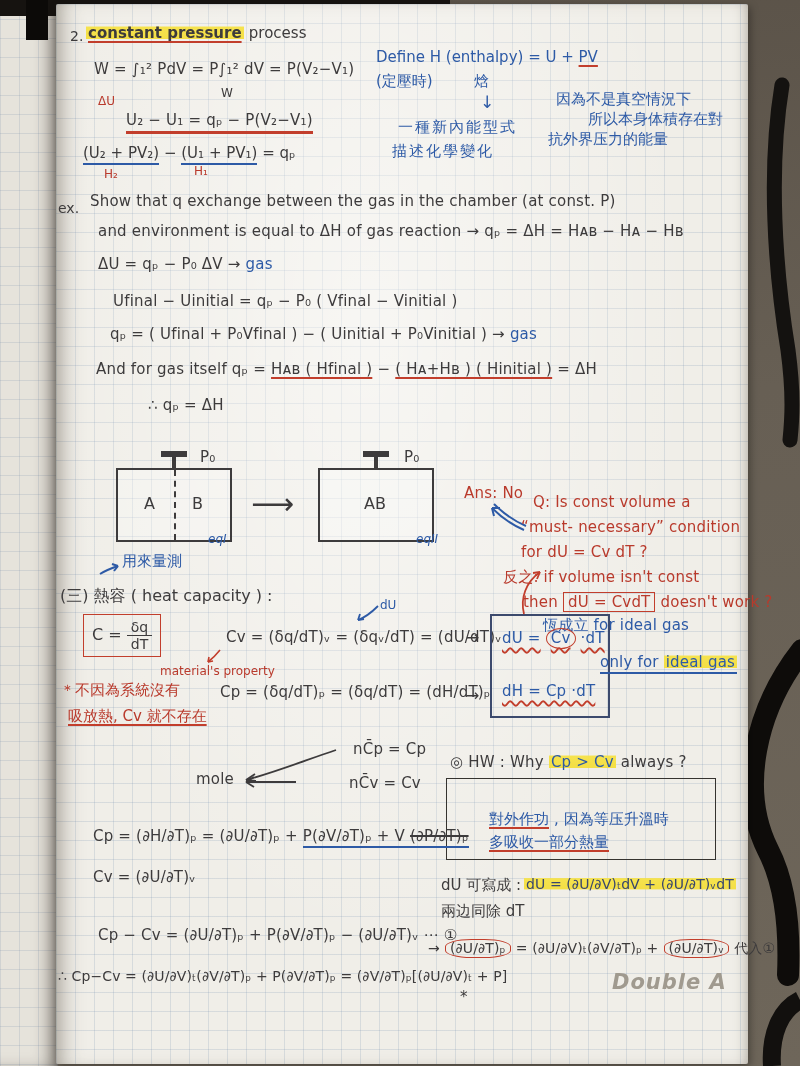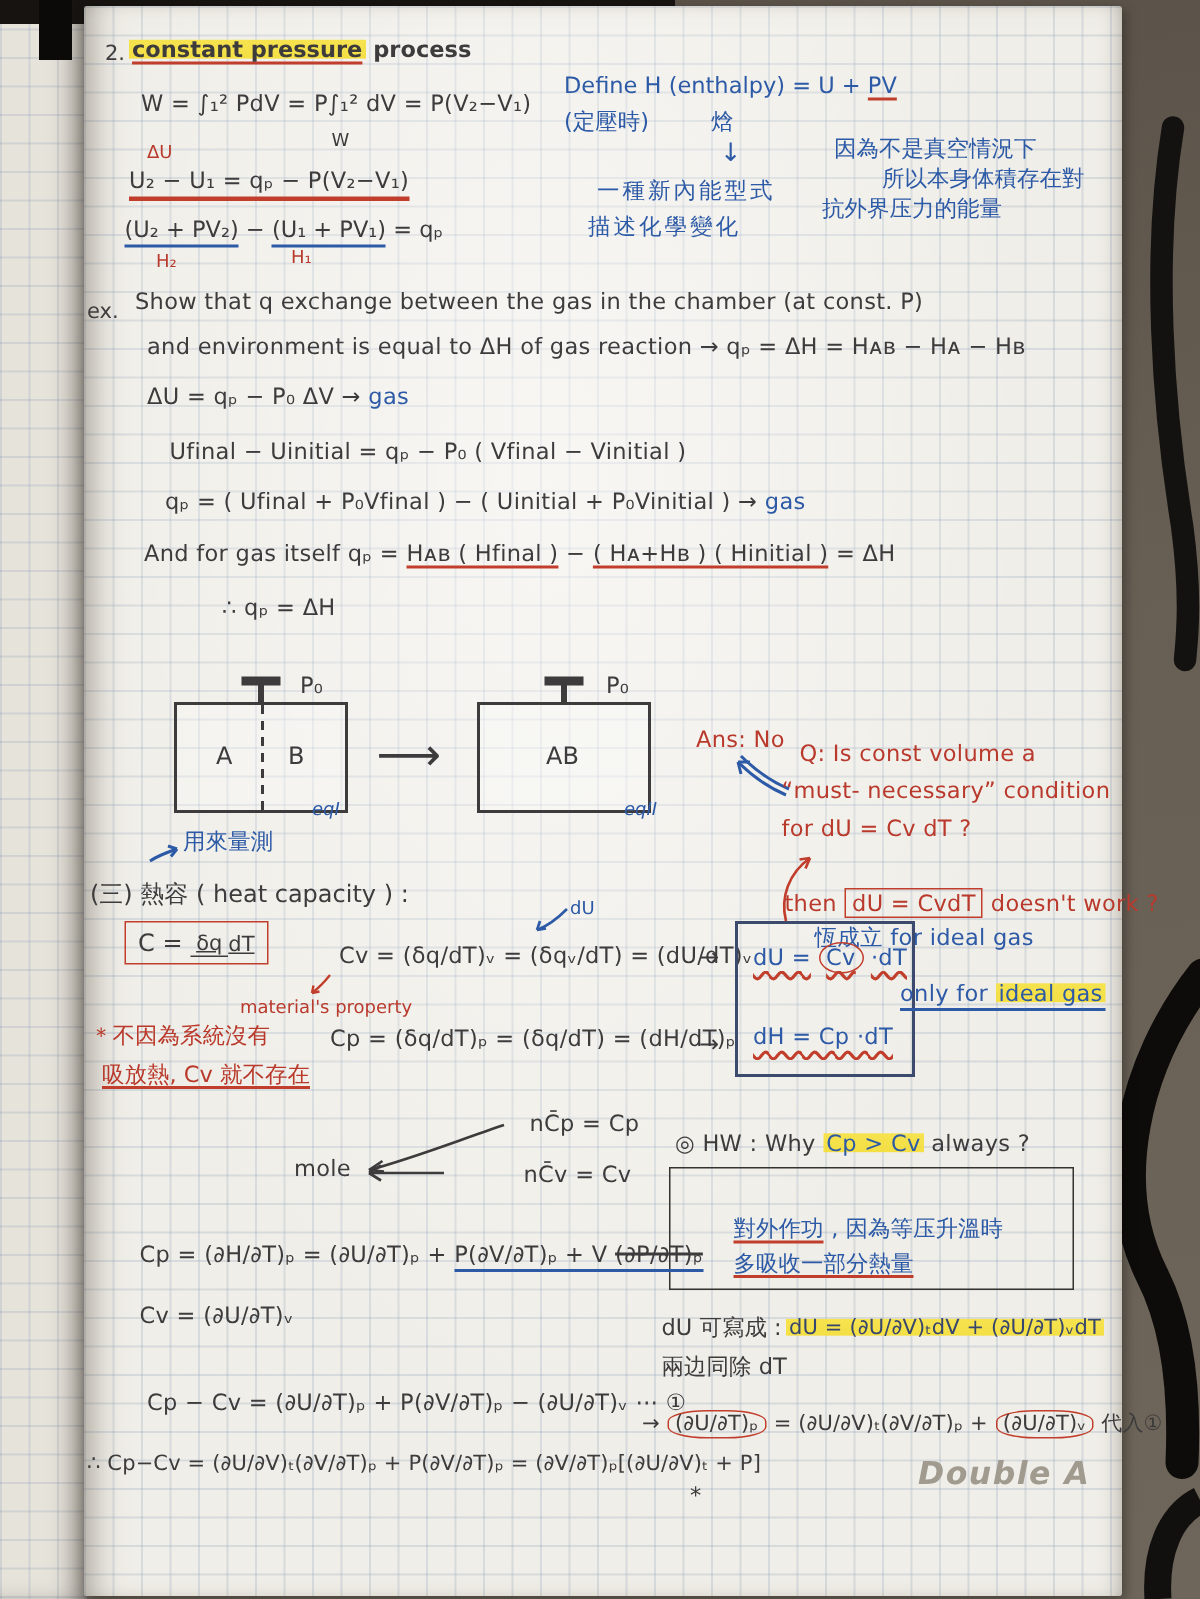--- a/index.html
+++ b/index.html
@@ -40,21 +40,21 @@
       padding:0 2px;}
   .ul-red{border-bottom:3px solid #c23e2c;}
   .ul-red-thin{text-decoration:underline;text-decoration-color:#c23e2c;text-decoration-thickness:2px;text-underline-offset:3px;}
   .ul-blue{border-bottom:2px solid #2d5aa6;padding-bottom:1px;}
   .wavy-red{text-decoration:underline wavy #c23e2c 1.5px;text-underline-offset:4px;}
   .circle-red{border:1.6px solid #c23e2c;border-radius:50%;padding:0 4px 1px 4px;}
   .box-red{border:1.8px solid #c23e2c;padding:4px 8px;}
   .box-red-thin{border:1.5px solid #c23e2c;padding:0 4px;}
   .box-navy{border:2px solid #3c4a6d;}
   .box-black{border:1.6px solid #35332f;}
-  .frac{display:inline-flex;flex-direction:row;align-items:center;vertical-align:middle;line-height:1.15;text-decoration:underline;}
+  .frac{display:inline-flex;flex-direction:column;align-items:center;vertical-align:middle;line-height:1.15;}
   .frac .num{border-bottom:1.6px solid #3d3b3c;padding:0 4px;}
   .struck{text-decoration:line-through;text-decoration-thickness:1.5px;}
   .tank{position:absolute;border:2.2px solid #3d3b3c;background:rgba(255,255,255,.25);}
   .divider{position:absolute;left:50%;top:0;bottom:0;border-left:2px dashed #3d3b3c;}
   .piston-stem{position:absolute;left:50%;top:-14px;width:4px;height:14px;background:#3d3b3c;transform:translateX(-50%);}
   .piston-cap{position:absolute;left:50%;top:-19px;width:26px;height:6px;background:#3d3b3c;transform:translateX(-50%);}
   .tank-label{position:absolute;font-size:16px;color:#3d3b3c;}
   .watermark{font-size:21px;font-weight:bold;font-style:italic;color:#a09a8f;letter-spacing:1px;}
   svg.deco{position:absolute;overflow:visible;}
 </style>
@@ -70,27 +70,27 @@
     <path d="M62 85 C 48 170, 55 270, 68 350 C 74 395, 72 420, 70 440" stroke="#141210" stroke-width="15" fill="none" stroke-linecap="round"></path>
     <path d="M82 650 C 35 710, 18 790, 48 850 C 66 885, 70 930, 68 975" stroke="#0e0c0a" stroke-width="22" fill="none" stroke-linecap="round"></path>
     <path d="M80 1000 C 60 1010, 50 1035, 52 1066" stroke="#12100e" stroke-width="18" fill="none"></path>
   </svg>
 
   <div id="page">
 
     <div class="abs ink" style="left:14px;top:24px;font-size:14px;">2.</div>
     <div class="abs" style="left:30px;top:20px;font-size:15px;font-weight:bold;">
       <span class="ink hl ul-red-thin">constant pressure</span>
-      <span class="ink" style="font-weight:bold;">process</span>
+      <span class="ink" style="font-weight:normal;">process</span>
     </div>
     <div class="abs ink eq" style="left:38px;top:56px;">W = ∫₁² PdV = P∫₁² dV = P(V₂−V₁)</div>
     <div class="abs ink sm" style="left:165px;top:82px;">W</div>
     <div class="abs red sm" style="left:42px;top:90px;">ΔU</div>
     <div class="abs" style="left:30px;top:106px;">
-      <span class="ink eq ul-red" style="padding-bottom:2px;">U₂ − U₁ = qₚ − P(V₂−V₁)</span>
+      <span class="ink eq ul-red" style="padding-bottom:2px;margin-left:40px;">U₂ − U₁ = qₚ − P(V₂−V₁)</span>
     </div>
     <div class="abs" style="left:27px;top:140px;font-size:15px;">
       <span class="ink ul-blue">(U₂ + PV₂)</span>
       <span class="ink">−</span>
       <span class="ink ul-blue">(U₁ + PV₁)</span>
       <span class="ink">= qₚ</span>
     </div>
     <div class="abs red sm" style="left:48px;top:163px;">H₂</div>
     <div class="abs red sm" style="left:138px;top:160px;">H₁</div>
 
@@ -148,20 +148,21 @@
 
     <div class="abs red eq" style="left:408px;top:480px;">Ans: No</div>
     <svg class="deco" style="left:432px;top:498px;width:40px;height:30px;" viewBox="0 0 40 30">
       <path d="M38 24 C 24 18, 14 10, 6 2" stroke="#2d5aa6" stroke-width="2" fill="none"></path>
       <path d="M36 28 C 22 22, 12 14, 4 6" stroke="#2d5aa6" stroke-width="2" fill="none"></path>
       <path d="M4 6 l 8 0 M4 6 l 2 8" stroke="#2d5aa6" stroke-width="2" fill="none"></path>
     </svg>
     <div class="abs red eq" style="left:477px;top:489px;">Q: Is const volume a</div>
     <div class="abs red eq" style="left:465px;top:514px;">“must- necessary” condition</div>
     <div class="abs red eq" style="left:465px;top:539px;">for dU = Cv dT ?</div>
+    <div class="abs red eq" style="left:447px;top:564px;">反之: if volume isn't const</div>
     <div class="abs" style="left:467px;top:588px;">
       <span class="red eq">then</span>
       <span class="red eq box-red-thin">dU = CvdT</span>
       <span class="red eq">doesn't work ?</span>
     </div>
     <div class="abs blue eq" style="left:487px;top:612px;">恆成立 for ideal gas</div>
 
     <svg class="deco" style="left:42px;top:556px;width:22px;height:16px;" viewBox="0 0 22 16">
       <path d="M2 14 C 8 10, 14 8, 20 6" stroke="#2d5aa6" stroke-width="2" fill="none"></path>
       <path d="M20 6 l -6 -2 M20 6 l -4 5" stroke="#2d5aa6" stroke-width="2" fill="none"></path>

